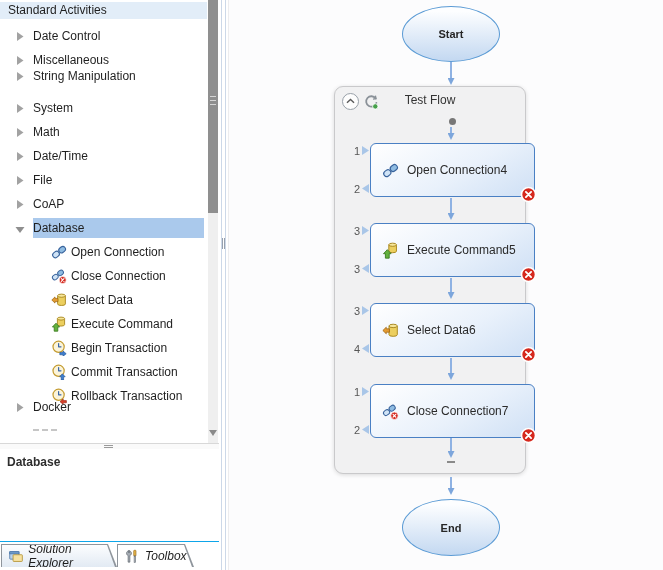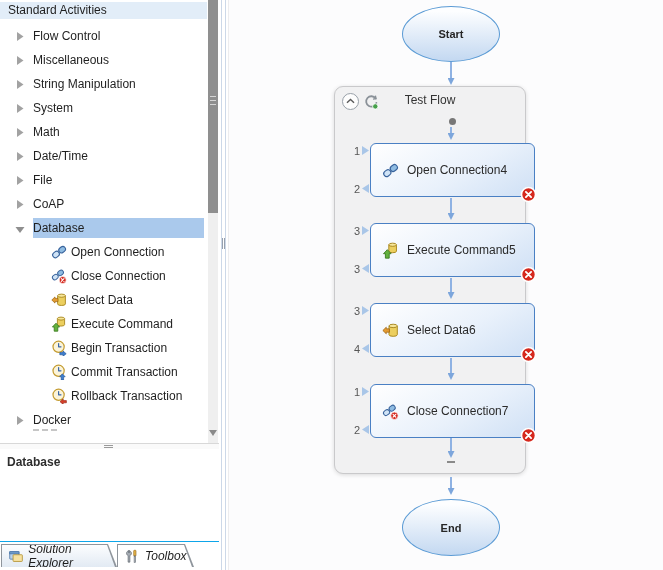--- a/index.html
+++ b/index.html
@@ -140,29 +140,29 @@
 <div id="app">
 
   <div id="left-panel">
     <div id="tree">
 
       <div class="stub"></div>
     <div class="tree-row" style="top: 24px;">
           <span class="expander"><svg width="10" height="11">
               <polygon points="2,1 8.5,5.5 2,10" fill="#a2a2a2"></polygon>
             </svg></span>
-          <span class="tree-label cat-label">Flow Control</span>
+          <span class="tree-label cat-label">Date Control</span>
         </div>
         <div class="tree-row" style="top: 48px;">
           <span class="expander"><svg width="10" height="11">
               <polygon points="2,1 8.5,5.5 2,10" fill="#a2a2a2"></polygon>
             </svg></span>
           <span class="tree-label cat-label">Miscellaneous</span>
         </div>
-        <div class="tree-row" style="top: 72px; padding-left: 20px;">
+        <div class="tree-row" style="top: 64px; padding-left: 20px;">
           <span class="expander"><svg width="10" height="11">
               <polygon points="2,1 8.5,5.5 2,10" fill="#a2a2a2"></polygon>
             </svg></span>
           <span class="tree-label cat-label">String Manipulation</span>
         </div>
         <div class="tree-row" style="top: 96px;">
           <span class="expander"><svg width="10" height="11">
               <polygon points="2,1 8.5,5.5 2,10" fill="#a2a2a2"></polygon>
             </svg></span>
           <span class="tree-label cat-label">System</span>
@@ -233,21 +233,21 @@
               <use href="#sym-commit-transaction"></use>
             </svg></span>
           <span class="tree-label child-label">Commit Transaction</span>
         </div>
         <div class="tree-row" style="top: 384px;">
           <span class="child-icon"><svg width="16" height="16">
               <use href="#sym-rollback-transaction"></use>
             </svg></span>
           <span class="tree-label child-label">Rollback Transaction</span>
         </div>
-        <div class="tree-row" style="top: 408px; padding-left: 32px;">
+        <div class="tree-row" style="top: 395px; padding-left: 32px;">
           <span class="expander"><svg width="10" height="11">
               <polygon points="2,1 8.5,5.5 2,10" fill="#a2a2a2"></polygon>
             </svg></span>
           <span class="tree-label cat-label">Docker</span>
         </div>
       </div>
     <div id="toolbox-header">Standard Activities</div>
 
     <div id="tree-scroll">
       <div id="tree-thumb">

